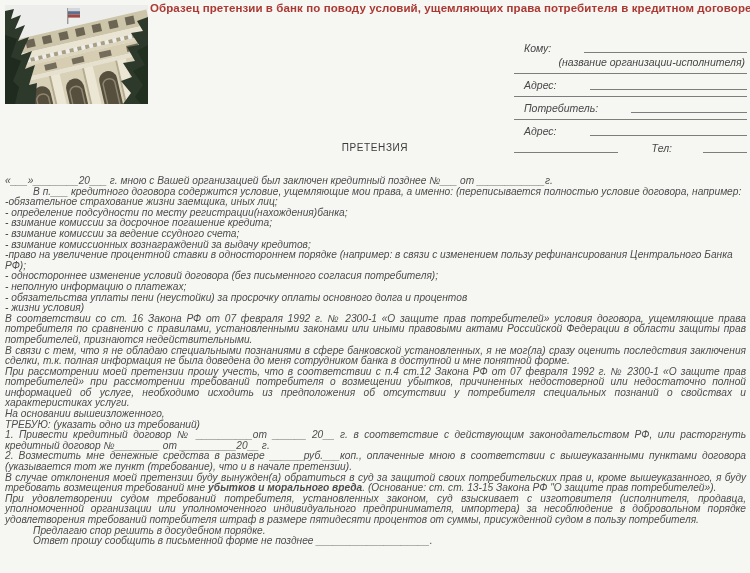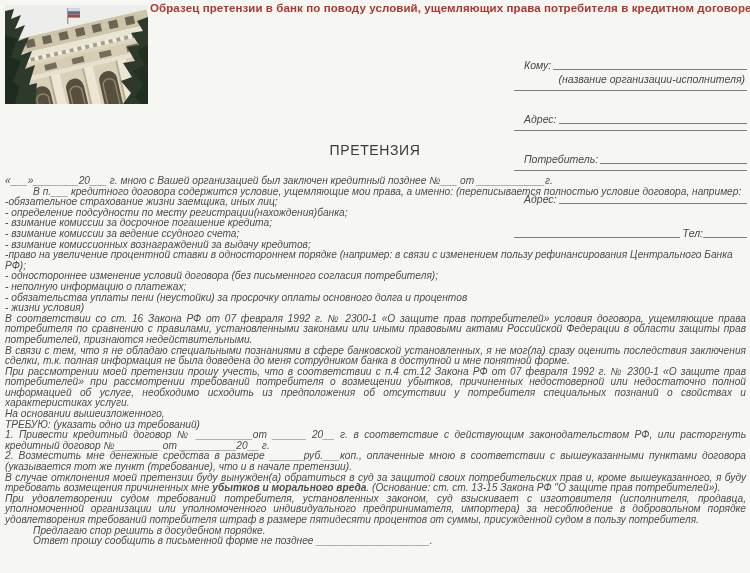--- a/index.html
+++ b/index.html
@@ -22,33 +22,33 @@
   }
 
   
   .photo { position:absolute; left:5px; top:5px; width:143px; height:99px; overflow:hidden; }
 
   
   .recipient-form {
     position:absolute; top:37px; right:3px; width:233px;
     font-style:italic; font-size:10.5px; color:#474747;
   }
-  .frow { display:flex; align-items:flex-end; height:14px; margin-top:20px; }
+  .frow { display:flex; align-items:flex-end; height:14px; margin-top:3px;gap:31px; }
   .flabel { white-space:nowrap; padding:0 2px 0 10px; }
   .ffill { flex:1 1 auto; border-bottom:1px solid #7d7d7d; margin-bottom:1px; }
   .ffill.short { flex:0 0 44px; }
   .fhint { text-align:right; padding-right:2px; margin-top:2px; }
   .fsep { border-bottom:1px solid #7d7d7d; margin-top:5px; }
   .phone-row .flabel { padding-left:3px; padding-right:0; }
 
   
   .doc-heading {
     position:absolute; top:142px; left:0; width:100%;
     text-align:center;
-    font-size:14px; color:#3a3a3a; letter-spacing:0.6px;
+    font-size:10px; color:#3a3a3a; letter-spacing:0.6px;
   }
 
   
   .doc-body {
     position:absolute; top:176px; left:5px; width:741px;
     font-style:italic; font-size:10.2px; line-height:10.6px;
     color:#4d4d4d;
   }
   .doc-body p, .doc-body .cond { margin:0; padding:0; }
   .indent { text-indent:28px; }
@@ -200,21 +200,21 @@
     <div class="cond">- жизни условия)</div>
 
     <p class="just">В соответствии со ст. 16 Закона РФ от 07 февраля 1992 г. № 2300-1 «О защите прав потребителей» условия договора, ущемляющие права потребителя по сравнению с правилами, установленными законами или иными правовыми актами Российской Федерации в области защиты прав потребителей, признаются недействительными.</p>
     <p class="just">В связи с тем, что я не обладаю специальными познаниями в сфере банковской установленных, я не мог(ла) сразу оценить последствия заключения сделки, т.к. полная информация не была доведена до меня сотрудником банка в доступной и мне понятной форме.</p>
     <p class="just">При рассмотрении моей претензии прошу учесть, что в соответствии с  п.4 ст.12 Закона РФ от 07 февраля 1992 г. № 2300-1 «О защите прав потребителей» при рассмотрении требований потребителя о возмещении убытков, причиненных недостоверной или недостаточно полной информацией об услуге, необходимо исходить из предположения об отсутствии у потребителя специальных познаний о свойствах и характеристиках услуги.</p>
     <p>На основании вышеизложенного,</p>
     <p>ТРЕБУЮ: (указать одно из требований)</p>
     <p class="just">1. Привести кредитный договор № __________от ______ 20__ г. в соответствие с действующим законодательством РФ, или расторгнуть кредитный договор №________ от __________20__ г.</p>
     <p class="just">2. Возместить мне денежные средства в размере ______руб.___коп., оплаченные мною в соответствии с вышеуказанными пунктами договора (указывается тот же пункт (требование), что и в начале претензии).</p>
     <p class="just">
-      <span>В случае отклонения моей претензии буду вынужден(а) обратиться в суд за защитой своих потребительских прав и, кроме вышеуказанного, я буду требовать возмещения причиненных мне </span><span class="bold">убытков и морального вреда</span><span>. (Основание: ст. ст. 13-15 Закона РФ "О защите прав потребителей»).</span>
+      <span>В случае отклонения моей претензии буду вынужден(а) обратиться в суд за защитой своих потребительских прав и, кроме вышеуказанного, я буду требовать возмещения требований мне </span><span class="bold">убытков и морального вреда</span><span>. (Основание: ст. ст. 13-15 Закона РФ "О защите прав потребителей»).</span>
     </p>
     <p class="just">При удовлетворении судом требований потребителя, установленных законом, суд взыскивает с изготовителя (исполнителя, продавца, уполномоченной организации или уполномоченного индивидуального предпринимателя, импортера) за несоблюдение в добровольном порядке удовлетворения требований потребителя штраф в размере пятидесяти процентов от суммы, присужденной судом в пользу потребителя.</p>
     <p class="indent">Предлагаю спор решить в досудебном порядке.</p>
     <p class="indent">Ответ прошу сообщить в письменной форме не позднее ____________________.</p>
 
     <div class="attachment">Приложение:______________</div>
 
   </div>
 
 </div>

